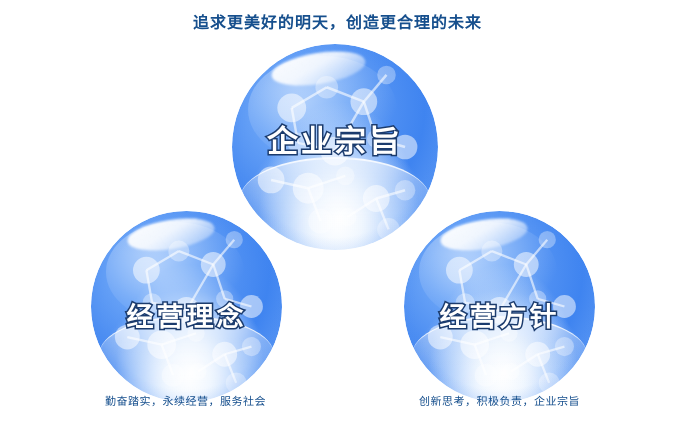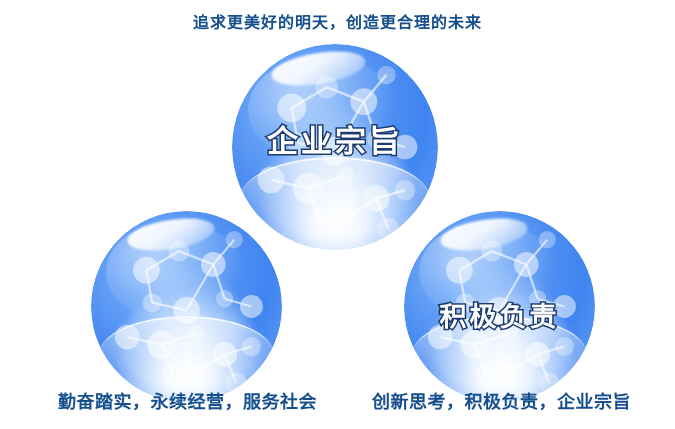--- a/index.html
+++ b/index.html
@@ -200,22 +200,22 @@
     font-size: 27px;
   }
   .sphere-right .ball-label {
     top: 62px;
     font-size: 27px;
   }
 
   
   .caption {
     position: absolute;
-    font-size: 18px;
-    font-weight: bold;
+    font-size: 11px;
+    font-weight: normal;
     color: #164f8d;
     letter-spacing: 0.5px;
     white-space: nowrap;
     line-height: 20px;
   }
   .caption-left {
     left: 58px;
     top: 392px;
     width: 255px;
     text-align: center;
@@ -318,20 +318,21 @@
       <circle cx="168" cy="142" r="10" class="dim"></circle>
       <circle cx="152" cy="180" r="11" class="dim"></circle>
       <circle cx="112" cy="168" r="9" class="dim"></circle>
     </svg>
 
     <div class="rim"></div>
     <div class="sheen"></div>
     <div class="arc"></div>
     <div class="gloss"></div>
 
+    <div class="ball-label">经营理念</div>
   </div>
 
   <div class="sphere sphere-right">
     <div class="ball"></div>
     <div class="core"></div>
 
     <svg class="mesh" viewBox="0 0 200 200">
       <g>
         <line x1="58" y1="62" x2="92" y2="42"></line>
         <line x1="92" y1="42" x2="128" y2="56"></line>
@@ -364,20 +365,20 @@
       <circle cx="168" cy="142" r="10" class="dim"></circle>
       <circle cx="152" cy="180" r="11" class="dim"></circle>
       <circle cx="112" cy="168" r="9" class="dim"></circle>
     </svg>
 
     <div class="rim"></div>
     <div class="sheen"></div>
     <div class="arc"></div>
     <div class="gloss"></div>
 
-    <div class="ball-label">积极负责</div>
+    <div class="ball-label">经营方针</div>
   </div>
 
   <div class="caption caption-left">勤奋踏实，永续经营，服务社会</div>
 
   <div class="caption caption-right">创新思考，积极负责，企业宗旨</div>
 
 </div>
 
 </body></html>

